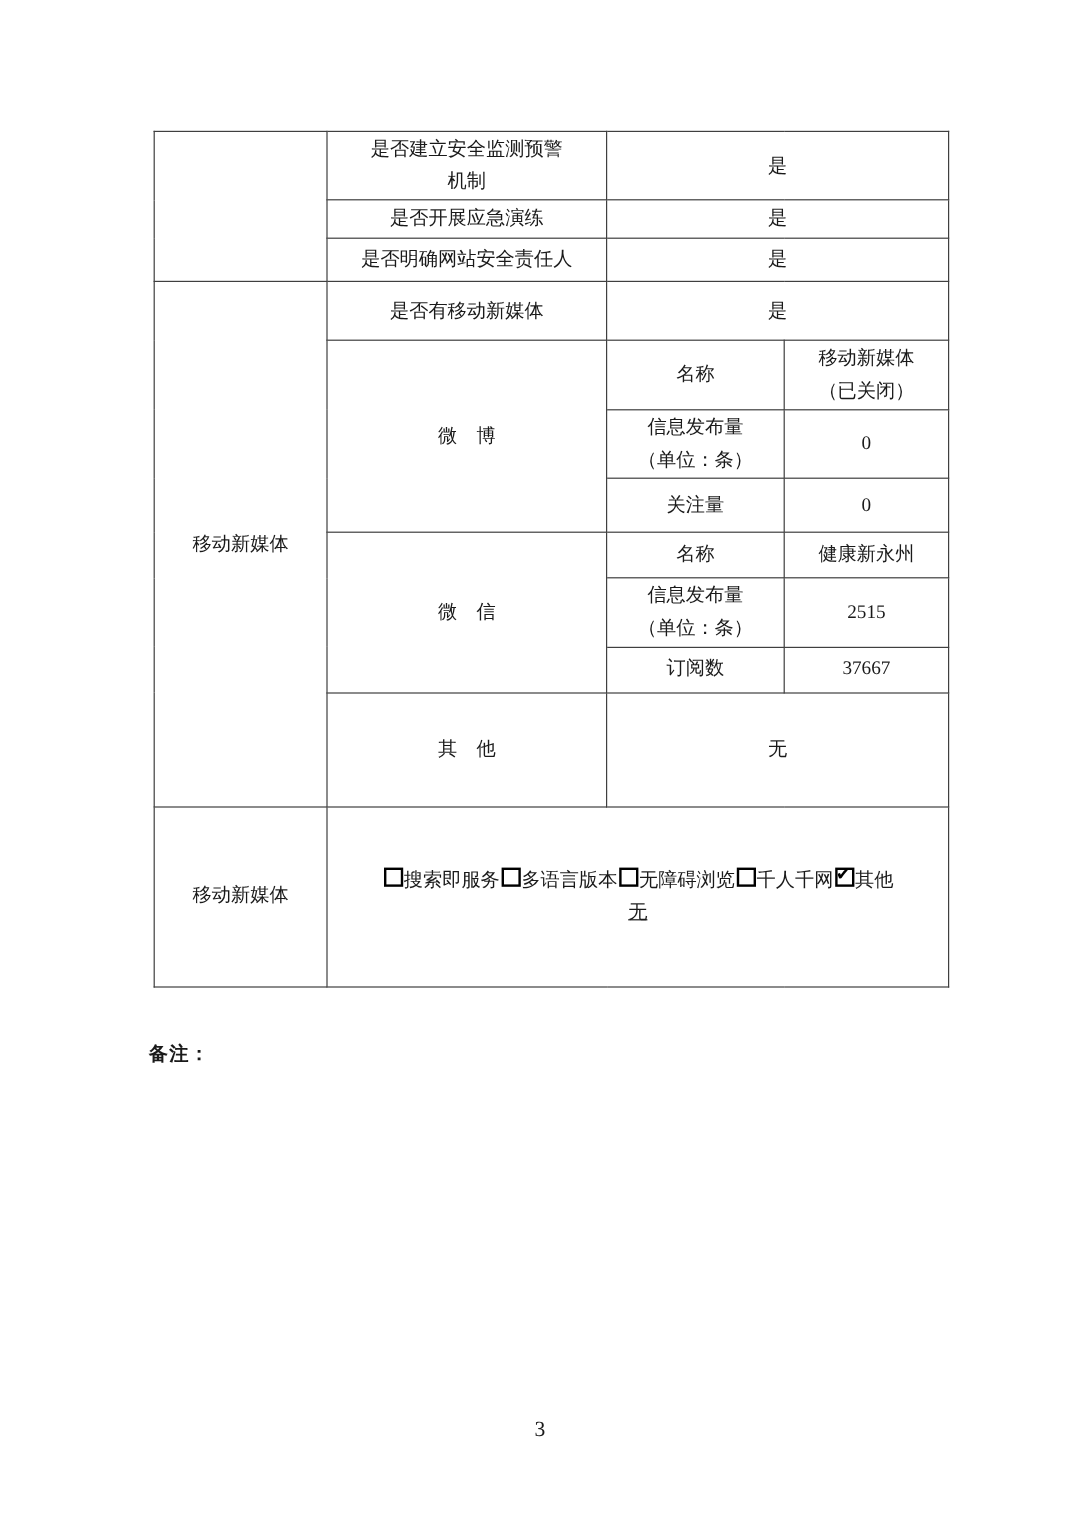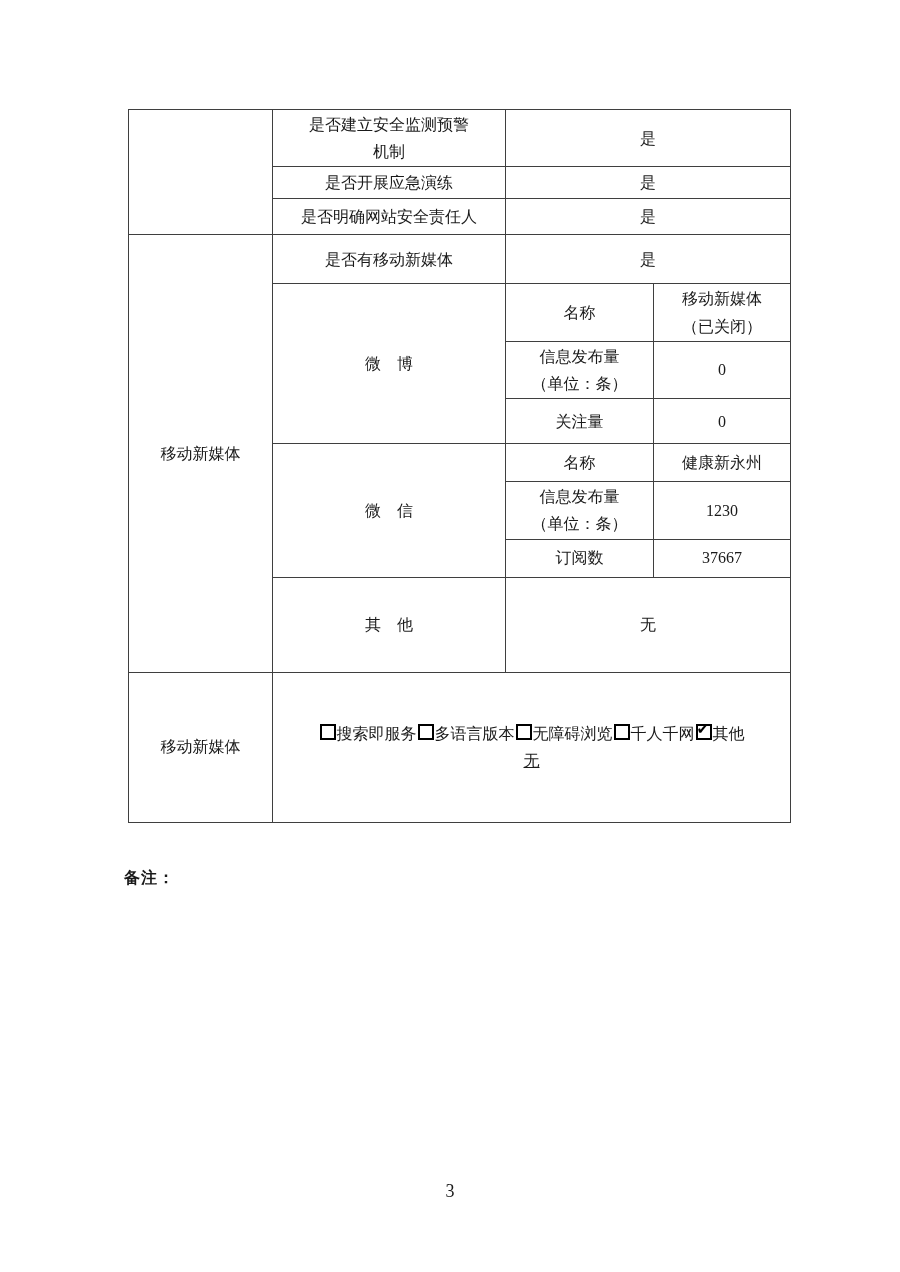--- a/index.html
+++ b/index.html
@@ -140,21 +140,21 @@
       </tr>
 
       <tr class="r8">
         <td rowspan="3">微　信</td>
         <td>名称</td>
         <td>健康新永州</td>
       </tr>
       <tr class="r9">
         <td class="pre">信息发布量
 （单位：条）</td>
-        <td>1230</td>
+        <td>2515</td>
       </tr>
       <tr class="r10">
         <td>订阅数</td>
         <td>37667</td>
       </tr>
 
       <tr class="r11">
         <td>其　他</td>
         <td colspan="2">无</td>
       </tr>

